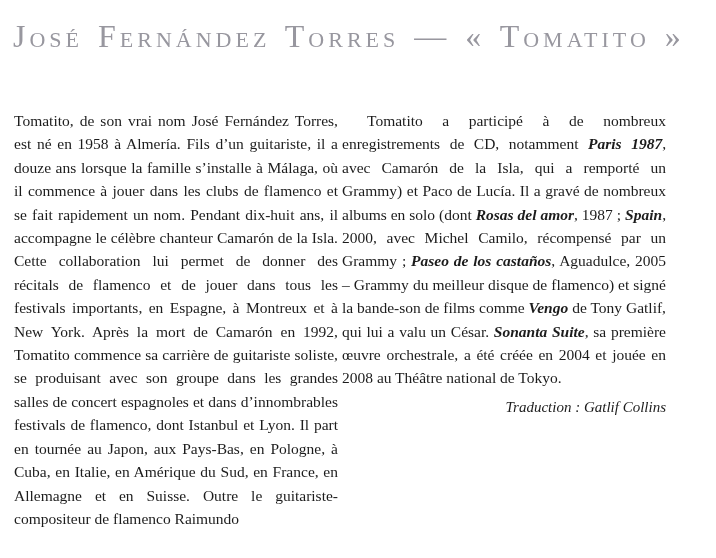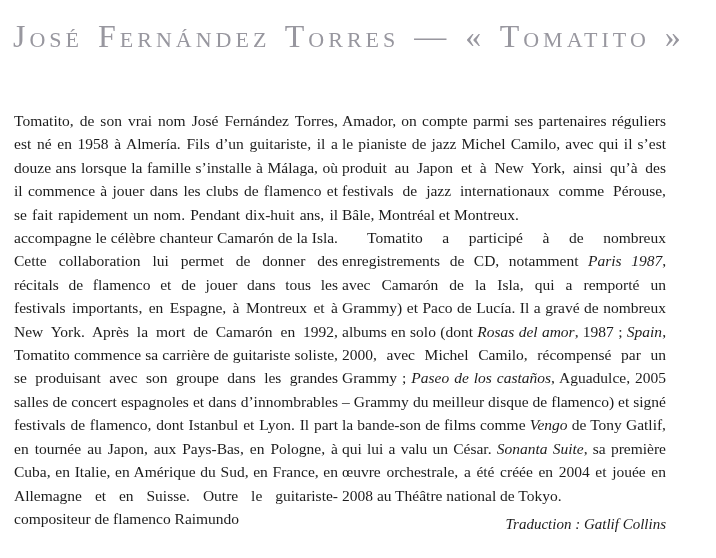--- a/index.html
+++ b/index.html
@@ -39,32 +39,31 @@
     text-justify: inter-word;
   }
   .para { margin: 0; }
   .para.indented { text-indent: 25px; }
   .credit {
     margin: 6px 0 0 0;
     text-align: right;
     font-style: italic;
     font-size: 15px;
   }
-  .it { font-style: italic; }
+  .it { font-style: italic; font-weight: bold; }
 </style>
 </head>
 <body>
 
 <div class="page" style="background: rgb(255, 255, 255); color: rgb(28, 28, 28);">
   <h1 class="title" style="color: rgb(152, 151, 159);">José Fernández Torres — « Tomatito »</h1>
 
   <div class="columns">
     <div class="col">
       <p class="para"><span>Tomatito, de son vrai nom José Fernández Torres, est né en 1958 à Almería. Fils d’un guitariste, il a douze ans lorsque la famille s’installe à Málaga, où il commence à jouer dans les clubs de flamenco et se fait rapidement un nom. Pendant dix-huit ans, il accompagne le célèbre chanteur Camarón de la Isla. Cette collaboration lui permet de donner des récitals de flamenco et de jouer dans tous les festivals importants, en Espagne, à Montreux et à New York. Après la mort de Camarón en 1992, Tomatito commence sa carrière de guitariste soliste, se produisant avec son groupe dans les grandes salles de concert espagnoles et dans d’innombrables festivals de flamenco, dont Istanbul et Lyon. Il part en tournée au Japon, aux Pays-Bas, en Pologne, à Cuba, en Italie, en Amérique du Sud, en France, en Allemagne et en Suisse. Outre le guitariste-compositeur de flamenco Raimundo</span></p>
     </div>
 
     <div class="col">
-      <p class="para"><span>Amador, on compte parmi ses partenaires réguliers le pianiste de jazz Michel Camilo, avec qui il s’est produit au Japon et à New York, ainsi qu’à des festivals de jazz internationaux comme Pérouse, Bâle, Montréal et Montreux.</span></p>
       <p class="para indented"><span>Tomatito a participé à de nombreux enregistrements de CD, notamment </span><span class="it">Paris 1987</span><span>, avec Camarón de la Isla, qui a remporté un Grammy) et Paco de Lucía. Il a gravé de nombreux albums en solo (dont </span><span class="it">Rosas del amor</span><span>, 1987 ; </span><span class="it">Spain</span><span>, 2000, avec Michel Camilo, récompensé par un Grammy ; </span><span class="it">Paseo de los castaños</span><span>, Aguadulce, 2005 – Grammy du meilleur disque de flamenco) et signé la bande-son de films comme </span><span class="it">Vengo</span><span> de Tony Gatlif, qui lui a valu un César. </span><span class="it">Sonanta Suite</span><span>, sa première œuvre orchestrale, a été créée en 2004 et jouée en 2008 au Théâtre national de Tokyo.</span></p>
       <p class="credit">Traduction : Gatlif Collins</p>
     </div>
   </div>
 </div>
 
 </body></html>

